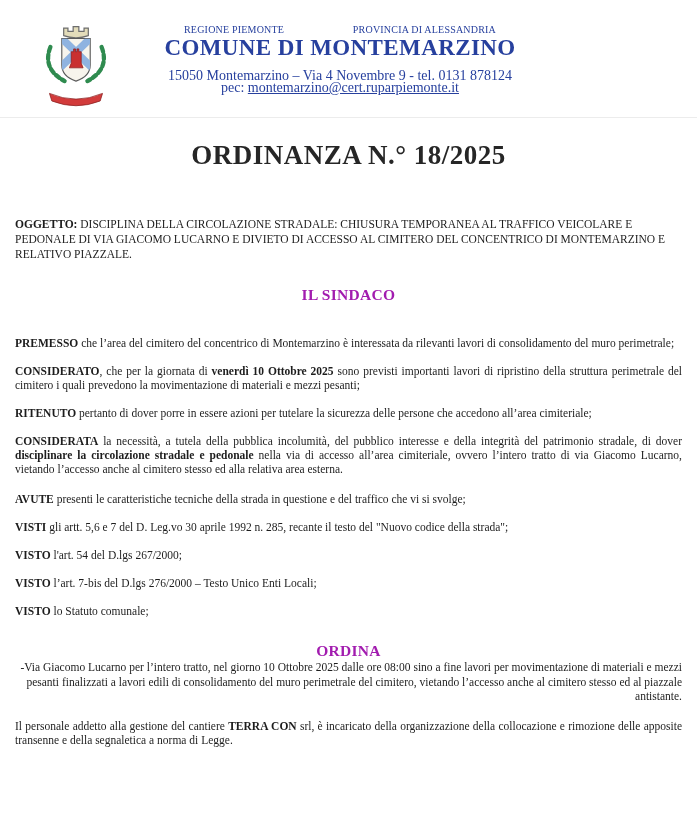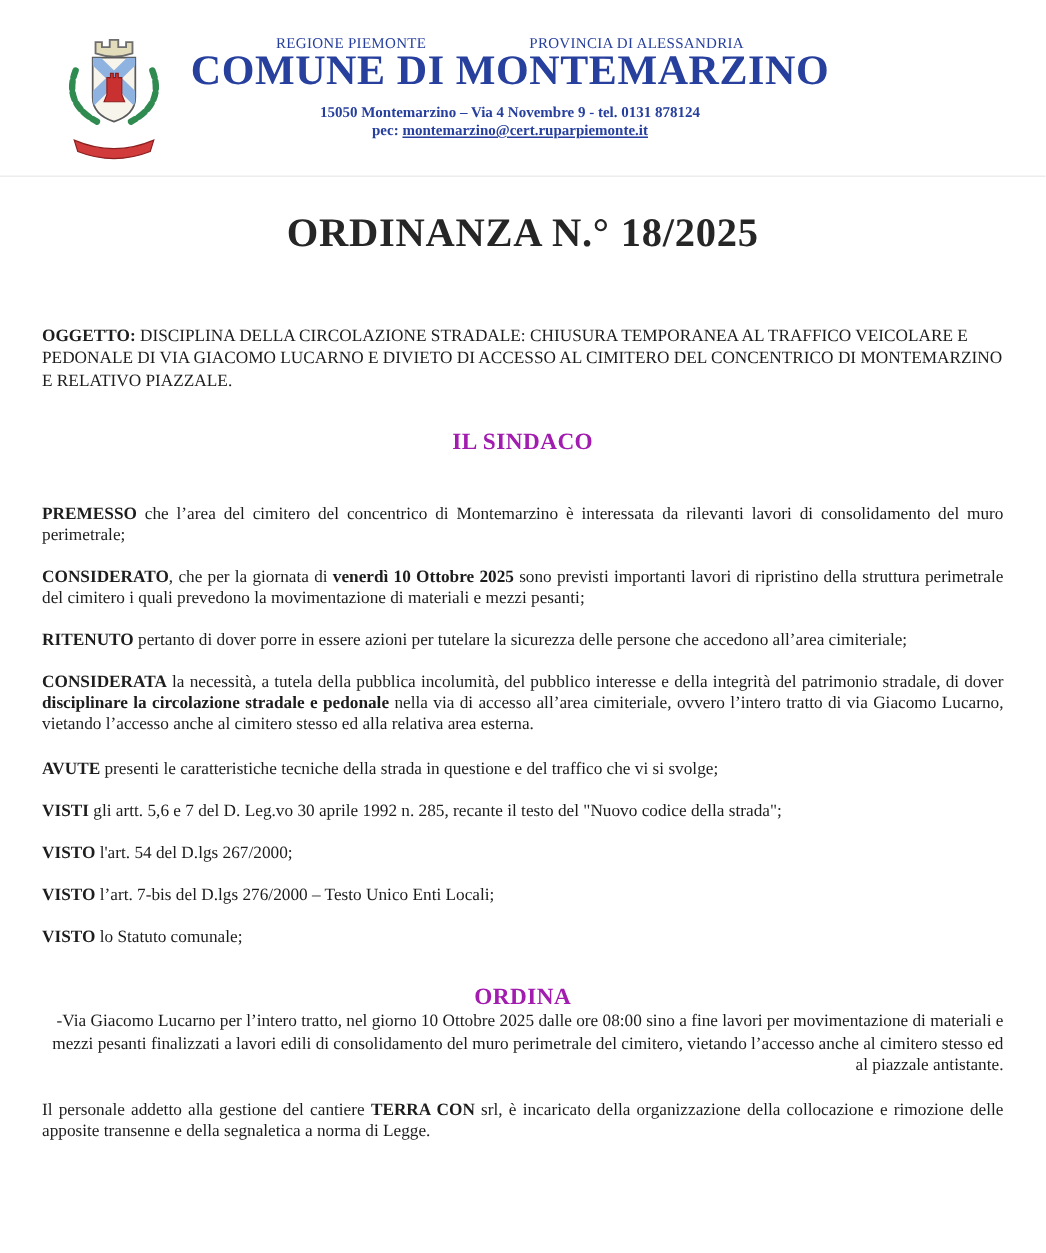--- a/index.html
+++ b/index.html
@@ -10,26 +10,26 @@
   }
   .page{width:697px;height:835px;position:relative;}
 
   
   .letterhead{position:relative;height:118px;border-bottom:1px solid #ececec;box-sizing:border-box;}
   .coat{position:absolute;left:40px;top:20px;width:72px;height:90px;}
   .coat svg{width:100%;height:100%;display:block;}
   .head-text{position:absolute;left:120px;top:24px;width:440px;text-align:center;color:#27409e;}
   .head-row1{display:flex;justify-content:space-between;width:312px;margin:0 auto 1px auto;
              font-size:10px;letter-spacing:.2px;}
-  .muni{font-size:28px;font-weight:bold;letter-spacing:.4px;line-height:24px;}
-  .contact{font-size:10px;line-height:12px;margin-top:10px;font-weight:bold;}
+  .muni{font-size:23px;font-weight:bold;letter-spacing:.4px;line-height:24px;}
+  .contact{font-size:14px;line-height:12px;margin-top:10px;}
   .contact a{color:#27409e;text-decoration:underline;cursor:pointer;}
 
   
-  .content{padding:0 28px;}
+  .content{padding:0 15px;}
   h1.doc-title{margin:21px 0 0 0;text-align:center;font-size:27px;line-height:32px;
                font-weight:bold;color:#262626;letter-spacing:.5px;}
   p{margin:0;font-size:11.5px;line-height:14px;}
   .subject{margin-top:46px;line-height:15px;}
   h2.center-head{margin:24px 0 0 0;text-align:center;font-size:15.5px;line-height:18px;
                  font-weight:bold;color:#a21caf;letter-spacing:.3px;}
   .recital{margin-top:14px;text-align:justify;}
   .recital.first{margin-top:32px;}
   .recital.gap{margin-top:16px;}
   b,strong{font-weight:bold;}

